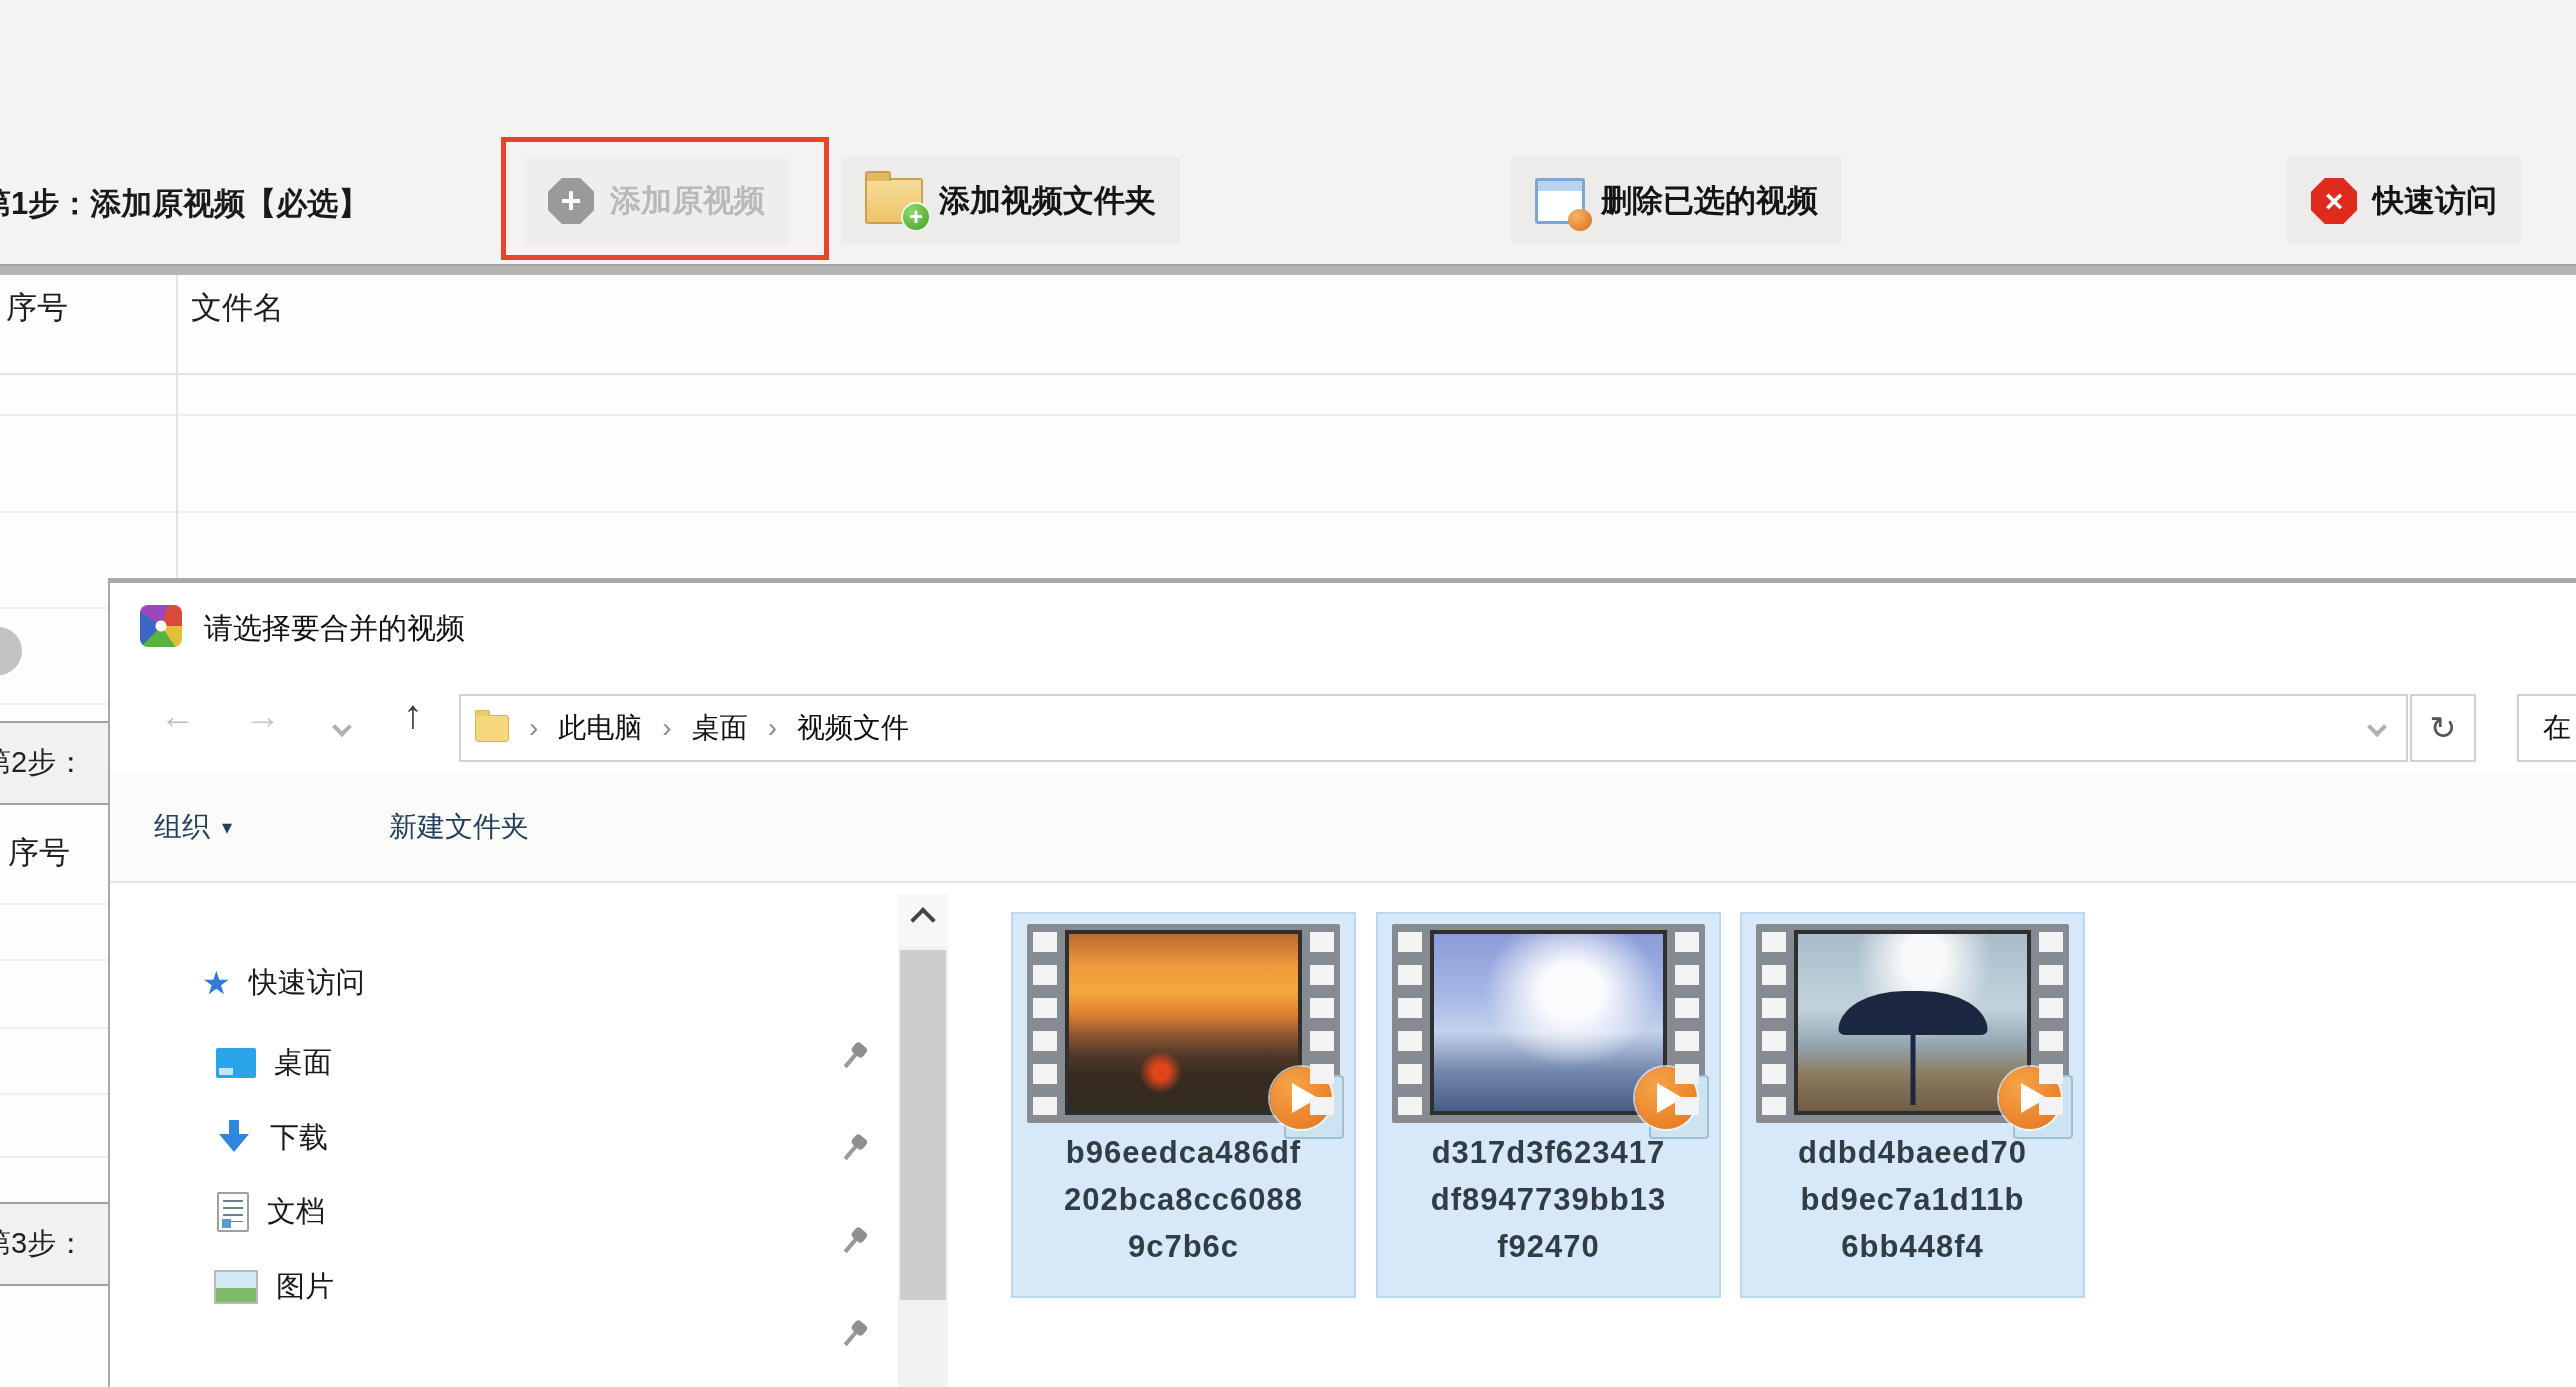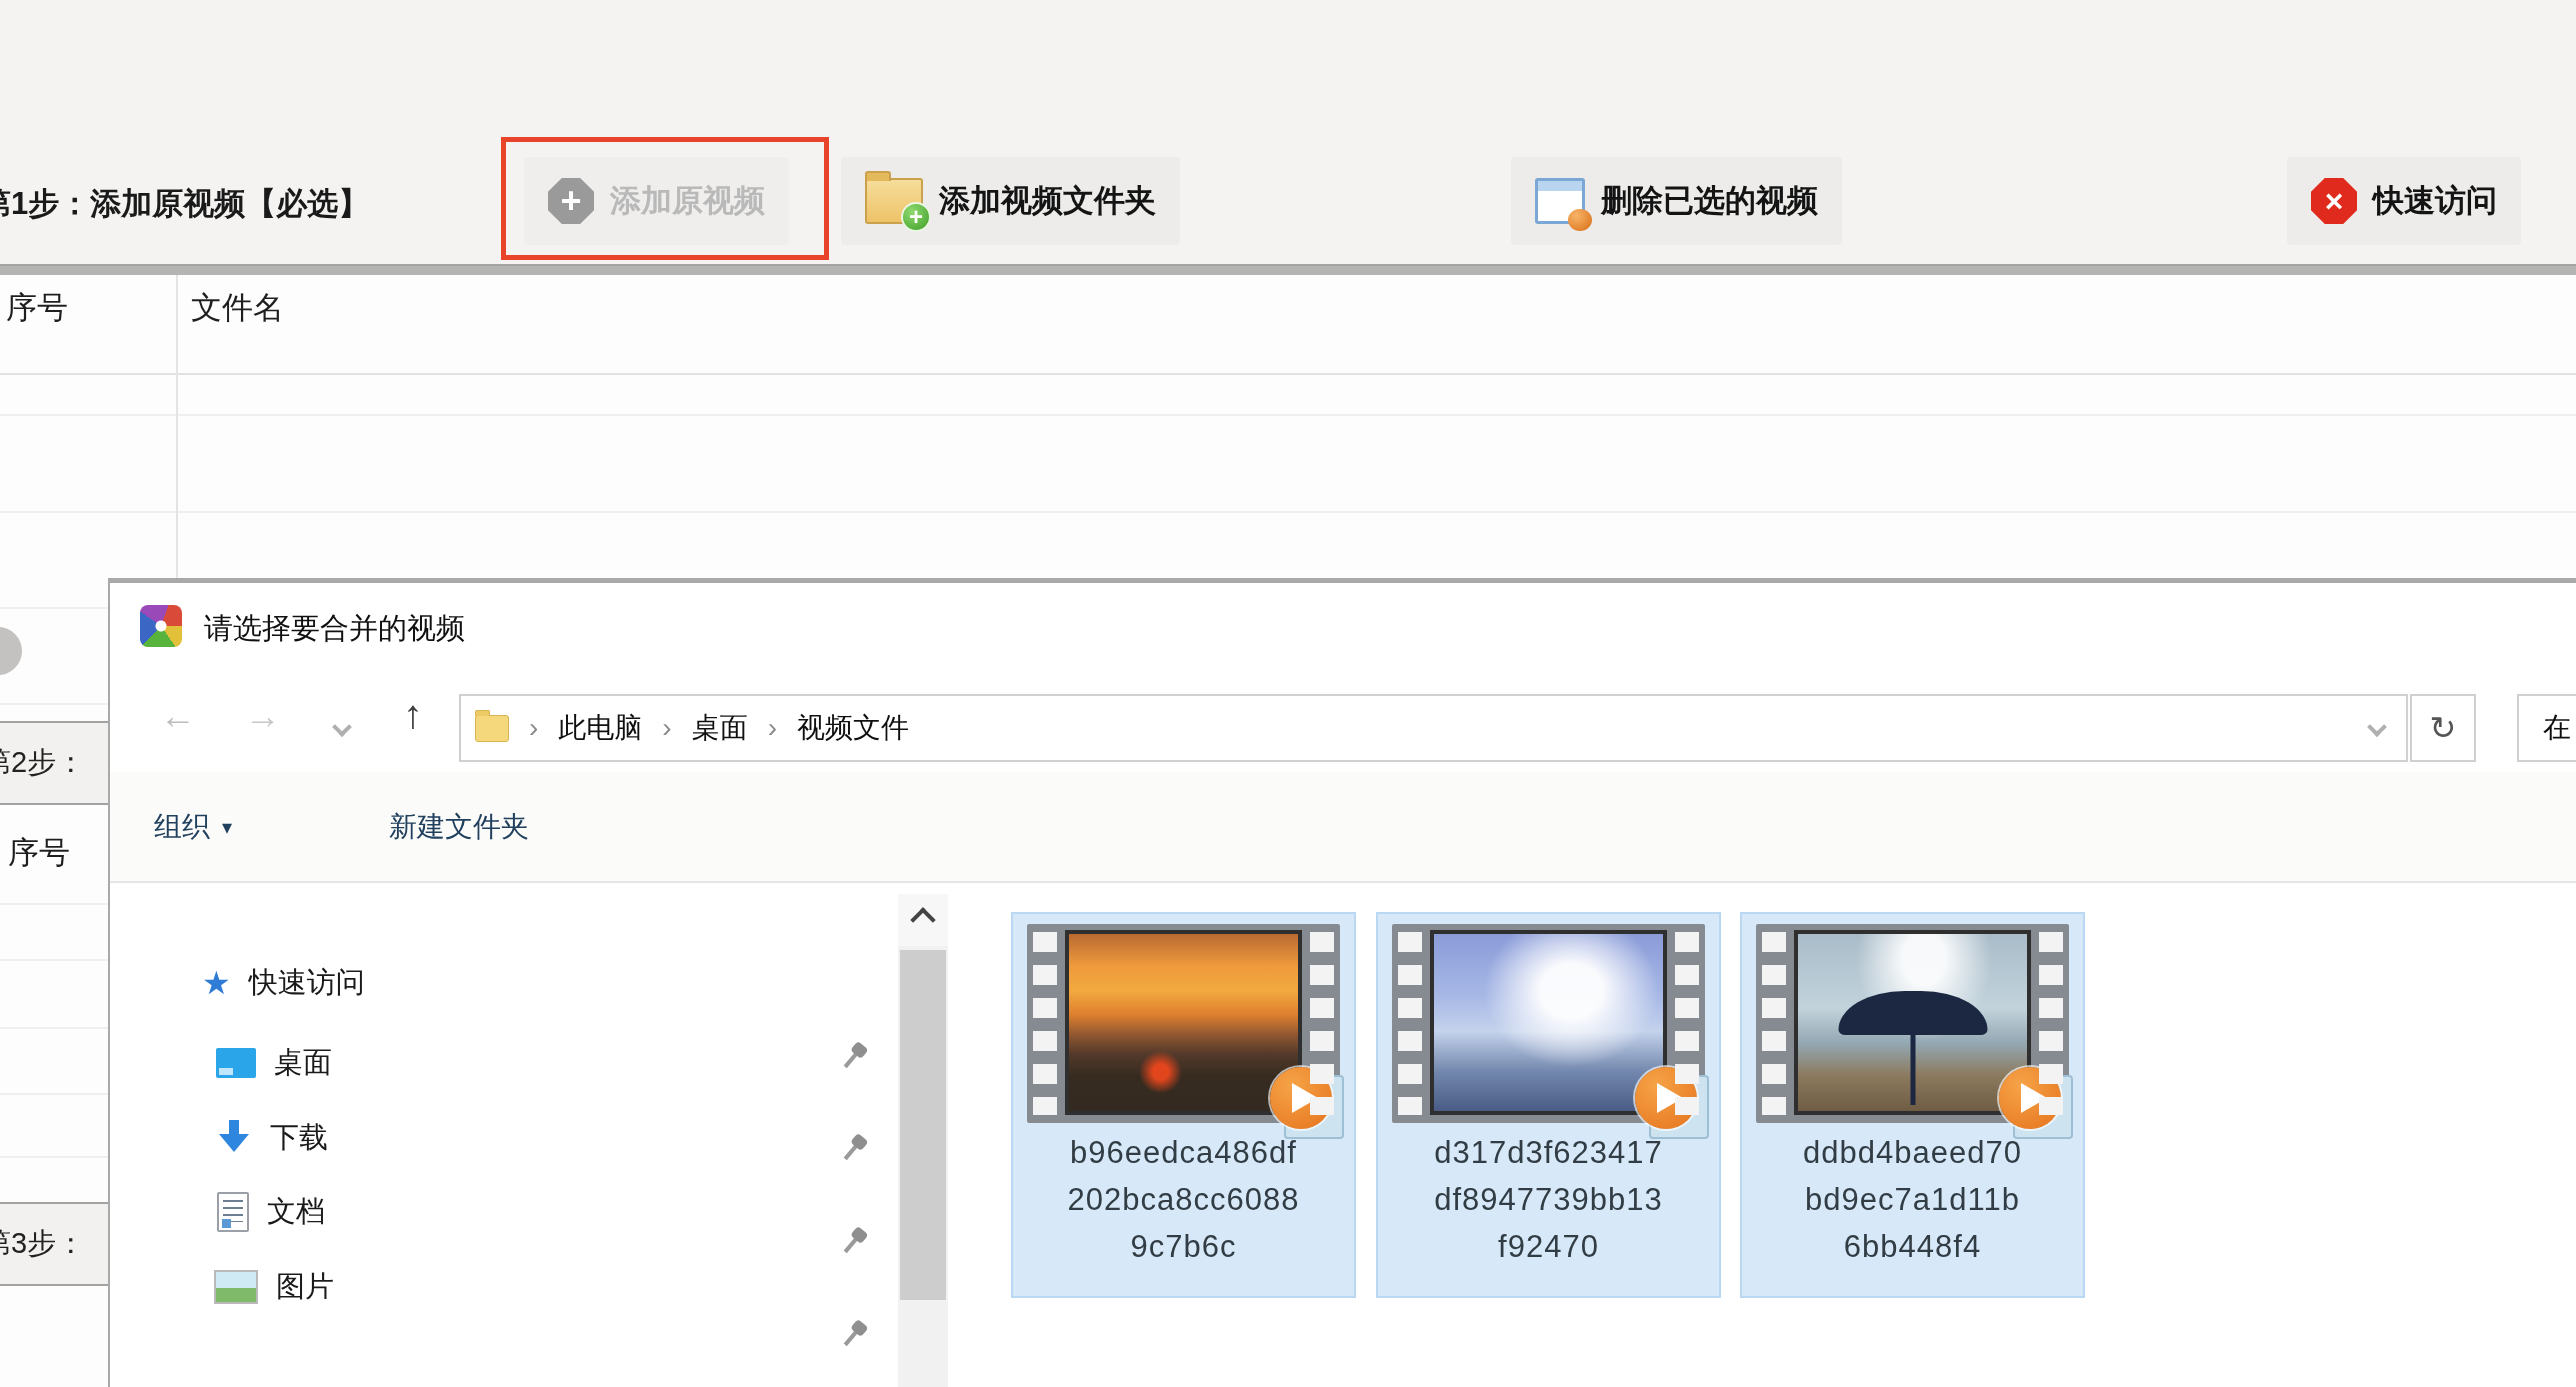--- a/index.html
+++ b/index.html
@@ -110,21 +110,21 @@
   .shot.beach{background:radial-gradient(ellipse at 55% 14%, rgba(255,255,255,.9) 0 12%, rgba(255,255,255,0) 38%),
         linear-gradient(180deg,#a9bcc9 0%,#c2d3dc 42%,#93a7b2 62%,#8c7a5e 80%,#6e5c44 100%);}
   .umb-top{position:absolute;left:50%;top:32%;transform:translateX(-50%);width:149px;height:44px;background:#1c2742;
         border-radius:75px 75px 8px 8px / 44px 44px 6px 6px;}
   .umb-pole{position:absolute;left:50%;top:50%;transform:translateX(-50%);width:5px;height:82px;background:#1c2742;}
   .badge{position:absolute;right:-4px;bottom:-16px;width:74px;height:72px;}
   .badge .box{position:absolute;right:0;top:8px;width:56px;height:60px;background:#cde3ef;border:2px solid #9fc0d4;border-radius:4px;}
   .badge .circle{position:absolute;left:0;top:0;width:62px;height:62px;border-radius:50%;
         background:radial-gradient(circle at 35% 30%,#f6a347,#e5731d);box-shadow:0 0 0 2px rgba(255,255,255,.65);}
   .badge .tri{position:absolute;left:22px;top:16px;border-left:26px solid #fff;border-top:15px solid transparent;border-bottom:15px solid transparent;}
-  .tile-name{position:absolute;left:6px;right:6px;top:215px;text-align:center;font-size:31px;font-weight:400;
+  .tile-name{position:absolute;left:6px;right:6px;top:215px;text-align:center;font-size:31px;font-weight:700;
         color:#323c44;line-height:47px;letter-spacing:1px;}
 </style>
 </head>
 <body>
 
 <div class="stage">
 
   <div class="abs step1-label">第1步：添加原视频【必选】</div>
 
   <div class="abs tbtn disabled btn-add">

